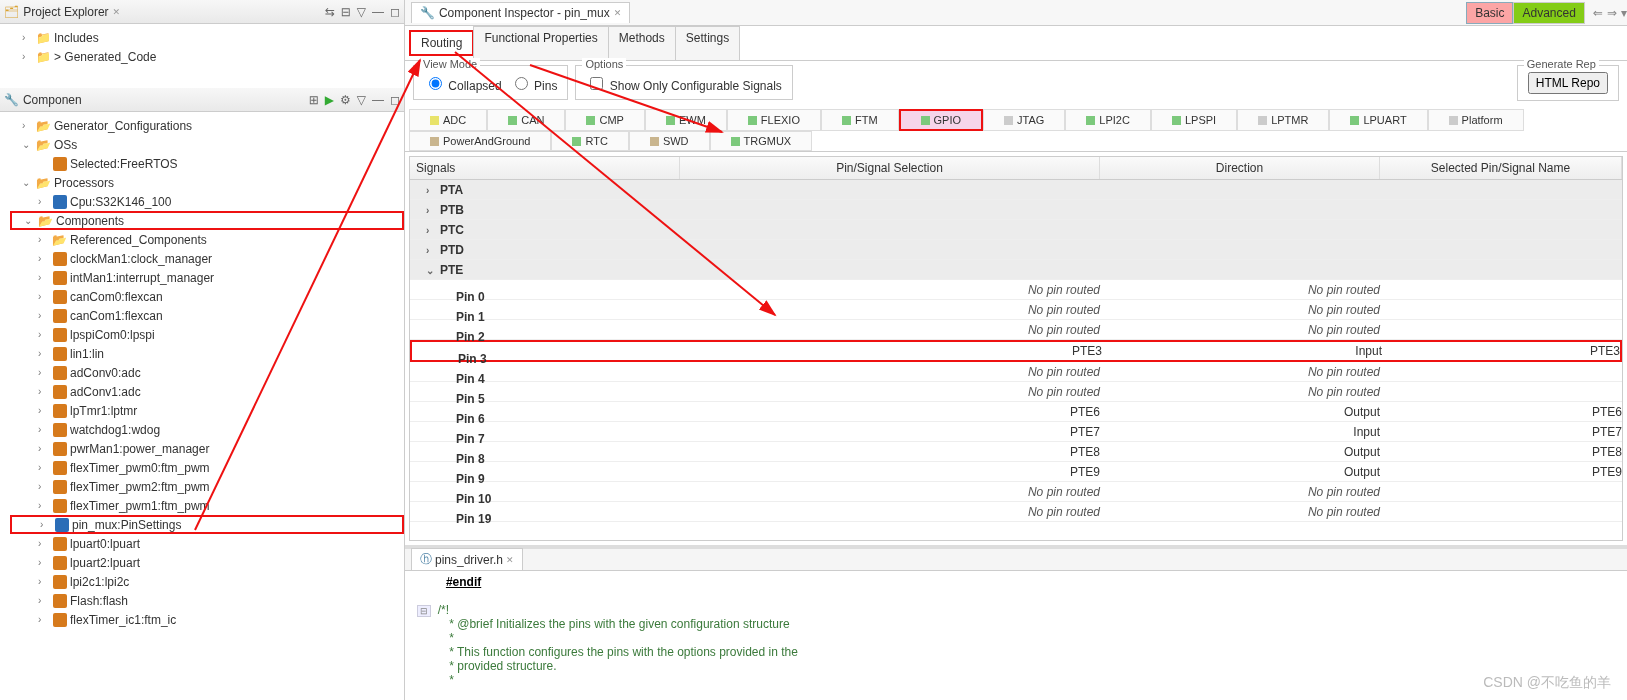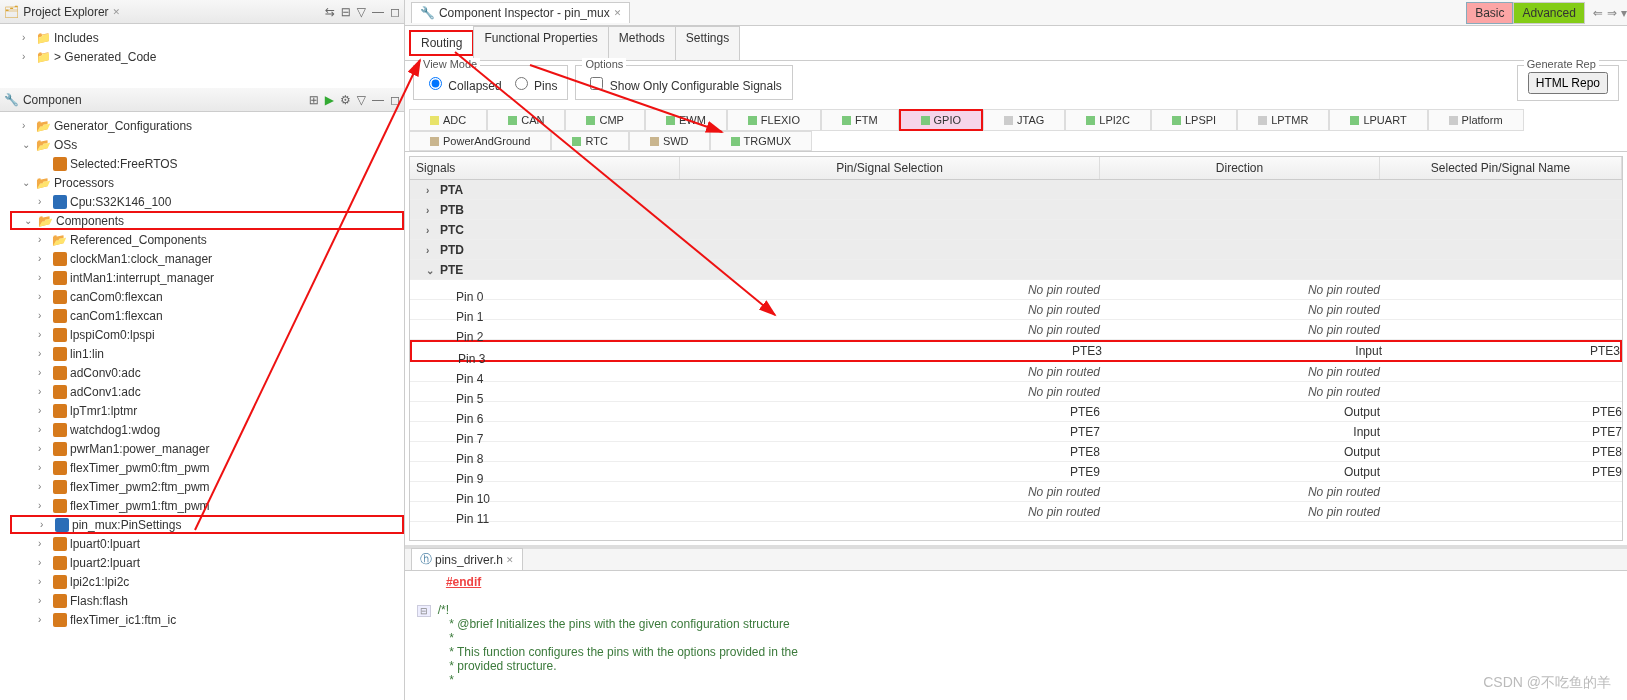--- a/index.html
+++ b/index.html
@@ -54,31 +54,31 @@
 .signal-table { flex: 1; overflow: auto; border: 1px solid #ccc; margin: 4px; }
 .sig-head { display: flex; background: linear-gradient(#fafafa,#eee); border-bottom: 1px solid #ccc; font-weight: normal; }
 .sig-head div { padding: 4px 6px; border-right: 1px solid #ddd; }
 .c1 { width: 270px; }
 .c2 { width: 420px; text-align: center; }
 .c3 { width: 280px; text-align: center; }
 .c4 { flex: 1; text-align: center; }
 .sig-row { display: flex; height: 20px; align-items: center; border-bottom: 1px solid #eee; }
 .sig-row.group { background: #ececec; font-weight: bold; }
 .sig-row .c1 { padding-left: 16px; }
-.sig-row.pin .c1 { padding-left: 46px; font-weight: normal; margin-top: 15px; }
+.sig-row.pin .c1 { padding-left: 46px; font-weight: bold; margin-top: 15px; }
 .sig-row .c2, .sig-row .c3, .sig-row .c4 { font-style: normal; text-align: right; }
 .sig-row .noroute { font-style: italic; color: #555; }
 .sig-row.hl { border: 2px solid #e11; height: 22px; }
 .sig-row .arrow2 { width: 14px; display: inline-block; color: #666; font-size: 10px; }
 
 .bottom-editor { border-top: 4px solid #ddd; height: 155px; display: flex; flex-direction: column; }
 .editor-tab { display: flex; background: #f5f5f5; border-bottom: 1px solid #ccc; height: 22px; align-items: flex-end; padding-left: 6px; }
 .editor-tab .et { background: #fff; border: 1px solid #ccc; border-bottom: none; padding: 2px 8px; display: flex; align-items: center; gap: 3px; }
 .code { flex: 1; background: #fff; padding: 4px 12px; font-family: Consolas, monospace; font-size: 12px; overflow: auto; white-space: pre; }
-.kw { color: #ef4444; font-weight: bold; text-decoration: underline; }
+.kw { color: #000000; font-weight: bold; text-decoration: underline; }
 .cmt { color: #3b7a3b; }
 .fold { color: #888; background: #eef; border: 1px solid #ccd; padding: 0 2px; font-size: 9px; }
 
 .watermark { position: absolute; bottom: 8px; right: 16px; color: #bbb; font-size: 14px; pointer-events: none; }
 
 svg.anno { position: absolute; top: 0; left: 0; pointer-events: none; z-index: 999; }
 </style>
 </head>
 <body>
 
@@ -471,21 +471,21 @@
             <div class="c3">Output</div>
             <div class="c4">PTE9</div>
           </div>
           <div class="sig-row pin">
             <div class="c1">Pin 10</div>
             <div class="c2 noroute">No pin routed</div>
             <div class="c3 noroute">No pin routed</div>
             <div class="c4"></div>
           </div>
           <div class="sig-row pin">
-            <div class="c1">Pin 11</div>
+            <div class="c1">Pin 19</div>
             <div class="c2 noroute">No pin routed</div>
             <div class="c3 noroute">No pin routed</div>
             <div class="c4"></div>
           </div>
         </div>
     </div>
 
     <div class="bottom-editor">
       <div class="editor-tab">
         <div class="et">

